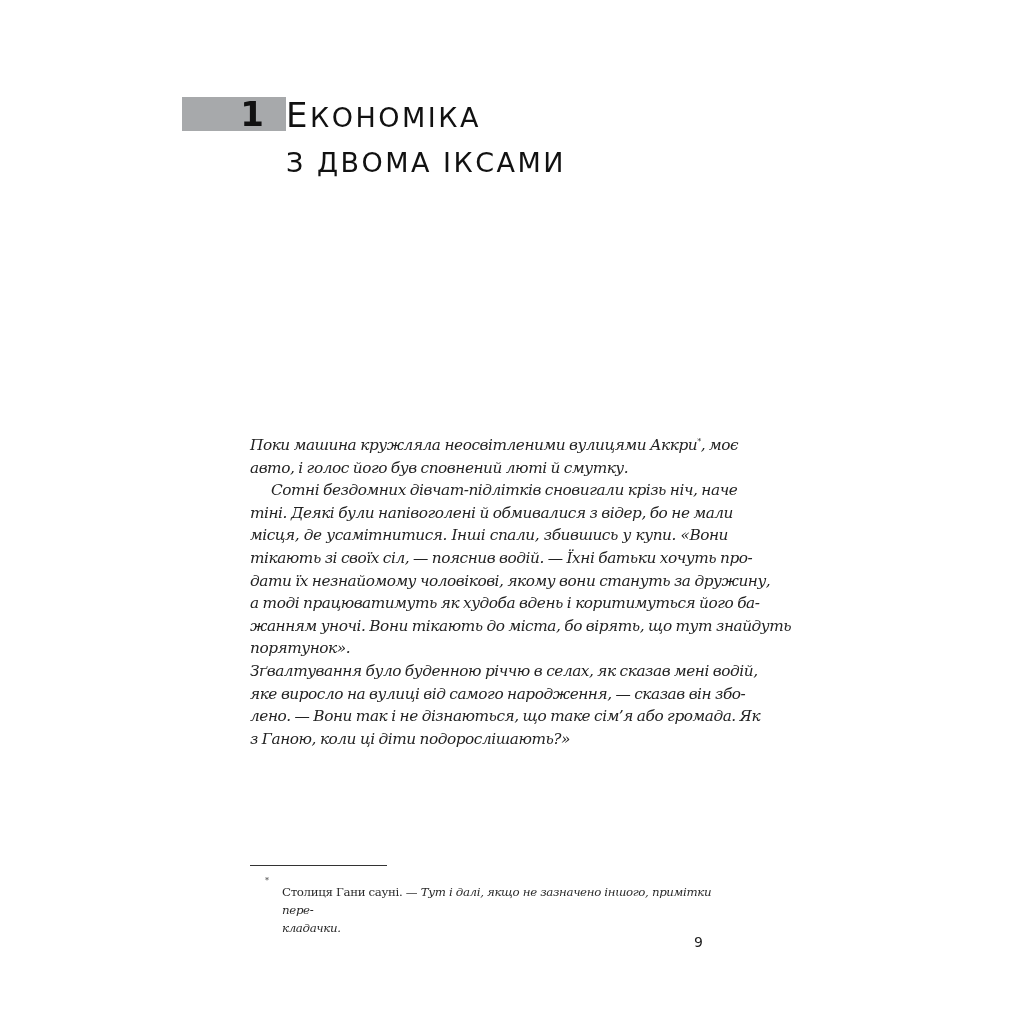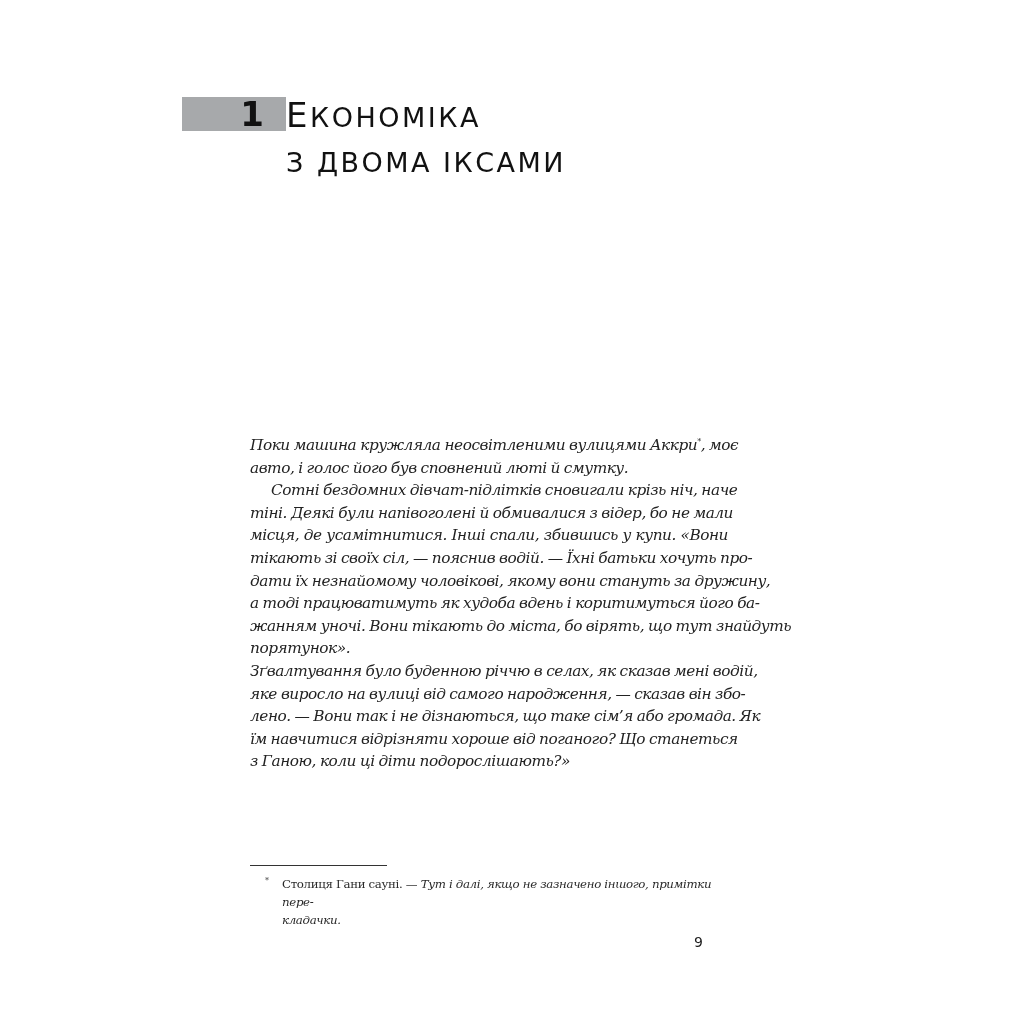--- a/index.html
+++ b/index.html
@@ -125,20 +125,21 @@
     }
     .footnote .fn-marker {
       position: absolute;
       left: -3px;
       top: -3px;
       font-size: 8px;
     }
     .footnote .fn-body {
       padding-left: 14px;
       display: block;
+      margin-top: 8px;
     }
     .footnote .italic {
       font-style: italic;
     }
     .page-number {
       position: absolute;
       left: 694px;
       top: 934px;
       font-family: "DejaVu Sans", sans-serif;
       font-size: 14px;
@@ -170,21 +171,20 @@
       <span class="line" style="text-indent:0">тікають зі своїх сіл, — пояснив водій. — Їхні батьки хочуть про-</span>
       <span class="line" style="text-indent:0">дати їх незнайомому чоловікові, якому вони стануть за дружину,</span>
       <span class="line" style="text-indent:0">а тоді працюватимуть як худоба вдень і коритимуться його ба-</span>
       <span class="line" style="text-indent:0">жанням уночі. Вони тікають до міста, бо вірять, що тут знайдуть</span>
       <span class="line last" style="text-indent:0">порятунок».</span>
     </p>
     <p class="indent">
       <span class="line" style="text-indent:0">Зґвалтування було буденною річчю в селах, як сказав мені водій,</span>
       <span class="line" style="text-indent:0">яке виросло на вулиці від самого народження, — сказав він збо-</span>
       <span class="line" style="text-indent:0">лено. — Вони так і не дізнаються, що таке сім’я або громада. Як</span>
-      <span class="line" style="text-indent:0">їм навчитися відрізняти хороше від поганого? Що станеться</span>
       <span class="line last" style="text-indent:0">з Ганою, коли ці діти подорослішають?»</span>
     </p>
   </div>
 
   <div class="footnote-rule"></div>
 
   <div class="footnote">
     <span class="fn-marker">*</span>
     <span class="fn-body"><span>Столиця Гани сауні. — </span><span class="italic">Тут і далі, якщо не зазначено іншого, примітки пере-</span><br><span class="italic">кладачки.</span></span>
   </div>

